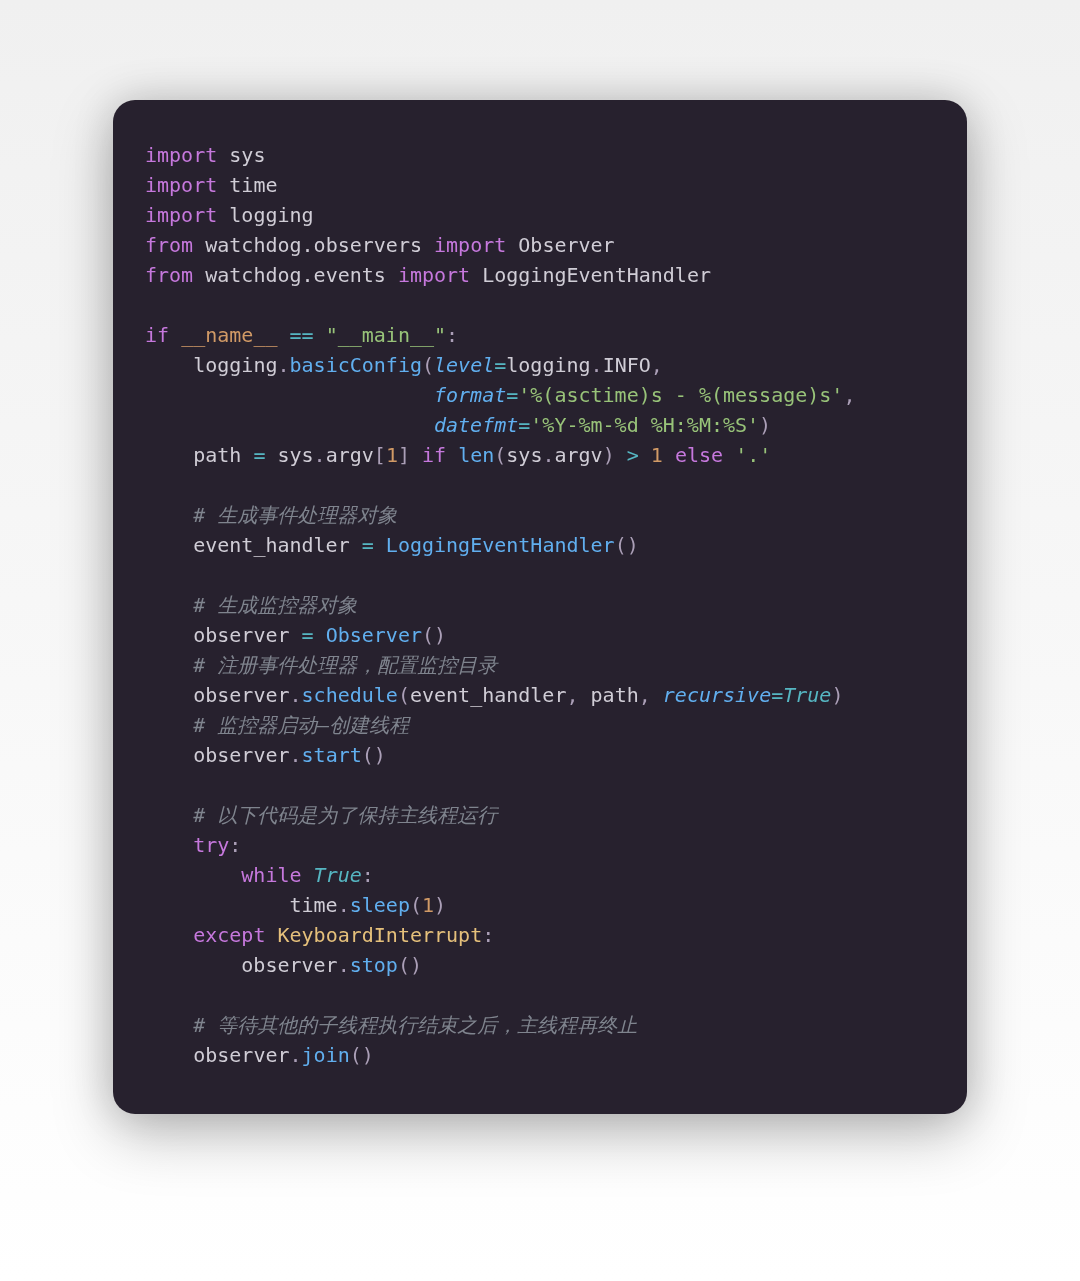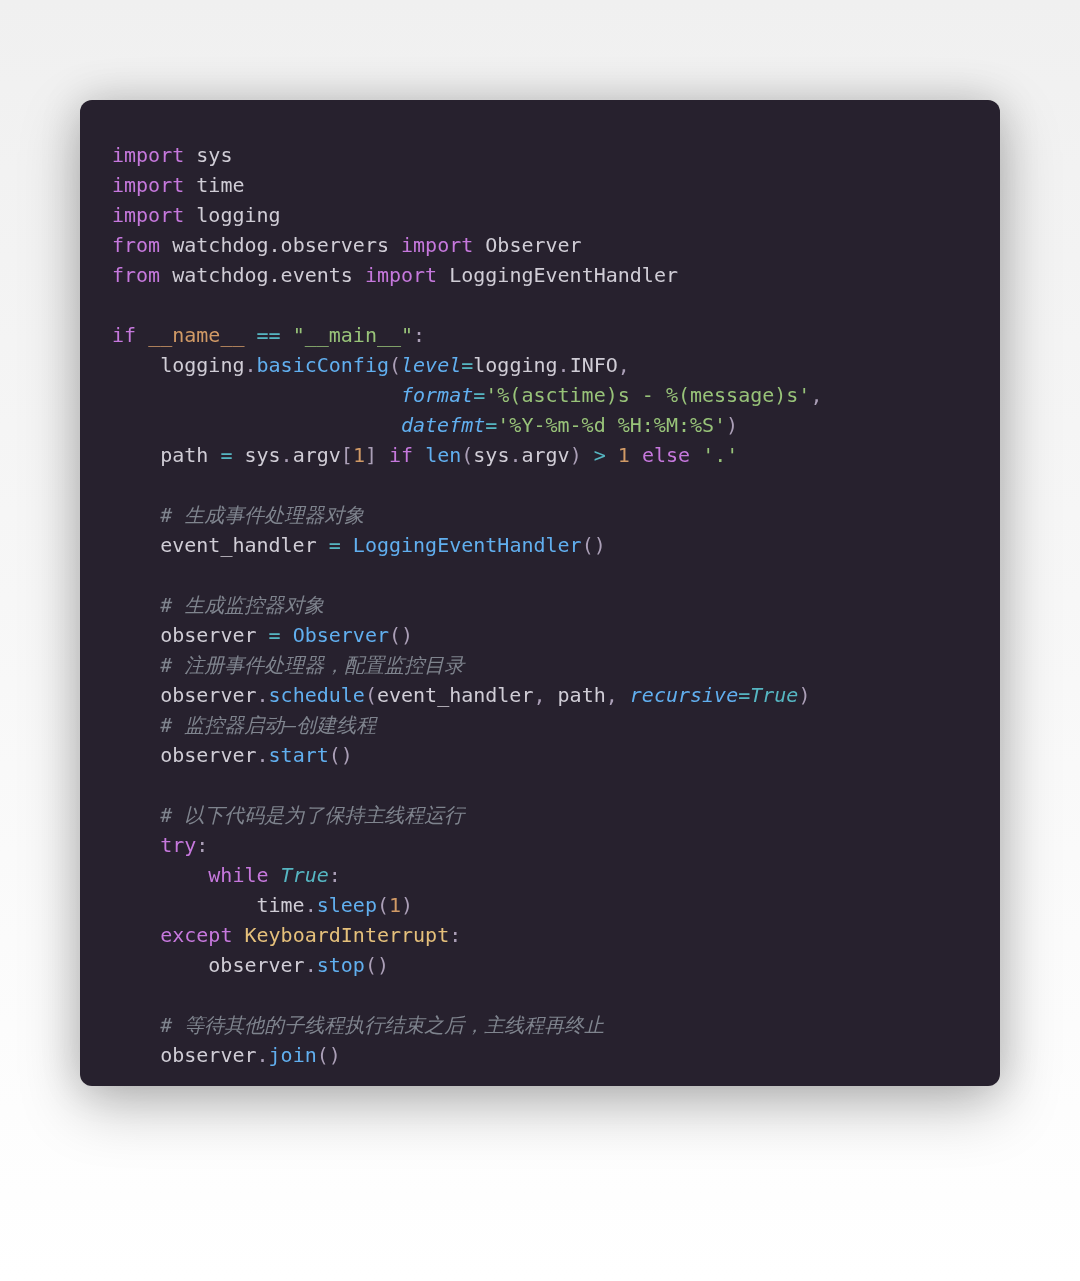--- a/index.html
+++ b/index.html
@@ -7,25 +7,25 @@
     width: 1080px;
     height: 1281px;
     background: linear-gradient(180deg, #f0f0f0 0%, #ffffff 100%);
     display: flex;
     align-items: flex-start;
     justify-content: center;
     padding-top: 100px;
     font-family: 'Consolas', 'Menlo', 'Monaco', monospace;
   }
   .code-card {
-    width: 920px;
+    width: 854px;
     background: #27212e;
-    border-radius: 12px;
+    border-radius: 22px;
     box-shadow: 0 20px 60px rgba(0,0,0,0.25), 0 0 40px rgba(0,0,0,0.15);
-    padding: 40px 32px 16px 32px;
+    padding: 40px 32px 44px 32px;
   }
   pre {
     font-family: 'Consolas', 'Menlo', 'Monaco', monospace;
     font-size: 20px;
     line-height: 30px;
     color: #d0cdd6;
     white-space: pre;
     overflow: hidden;
   }
   .kw-import { color: #c678dd; }

